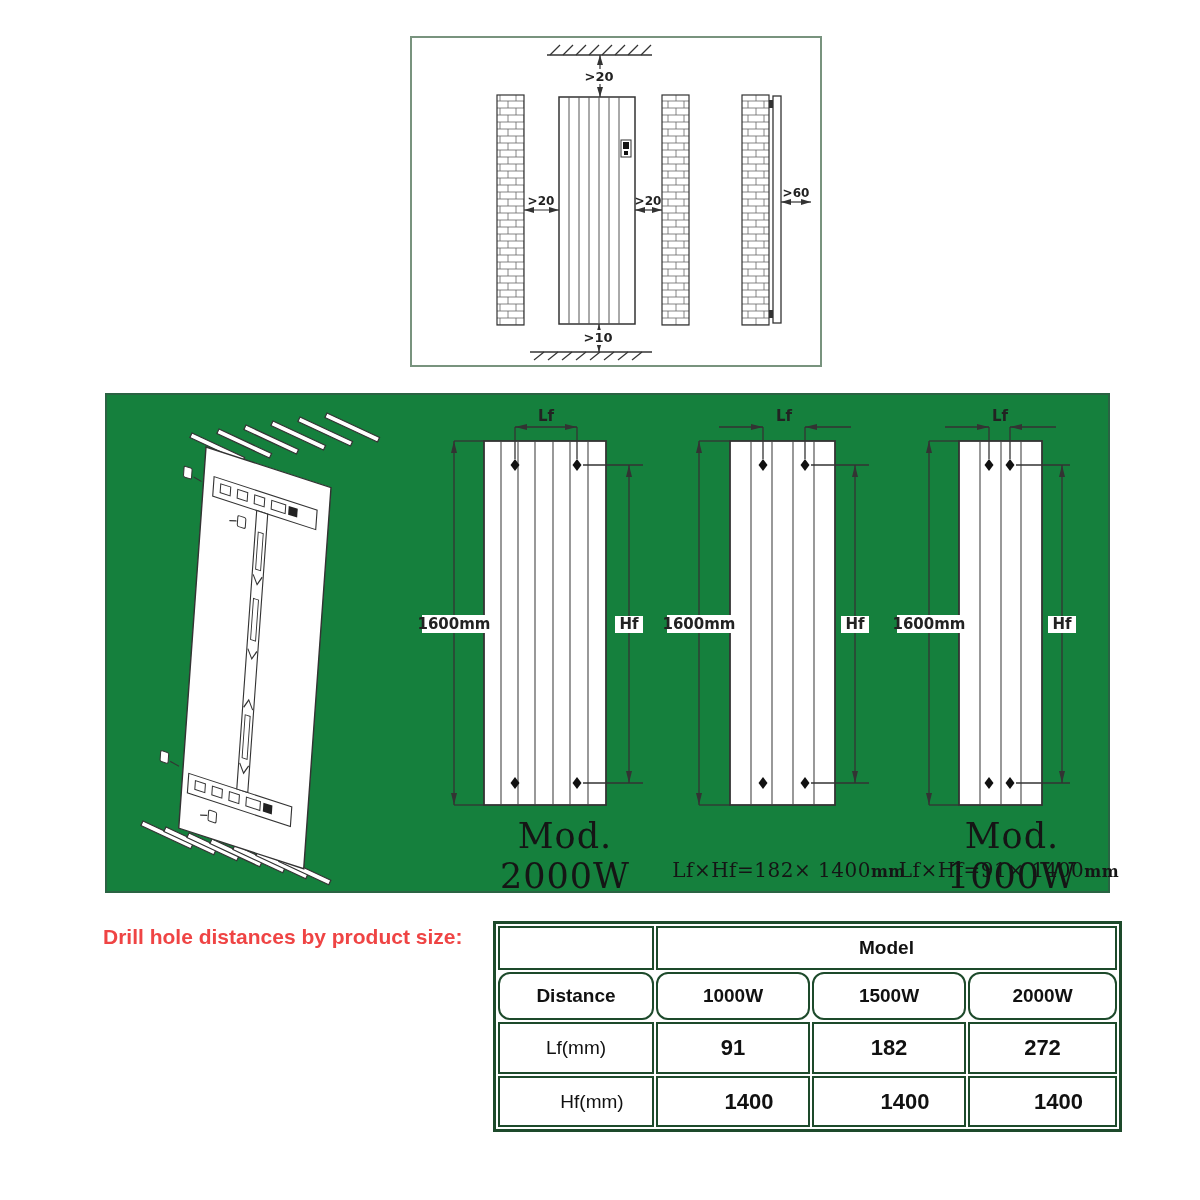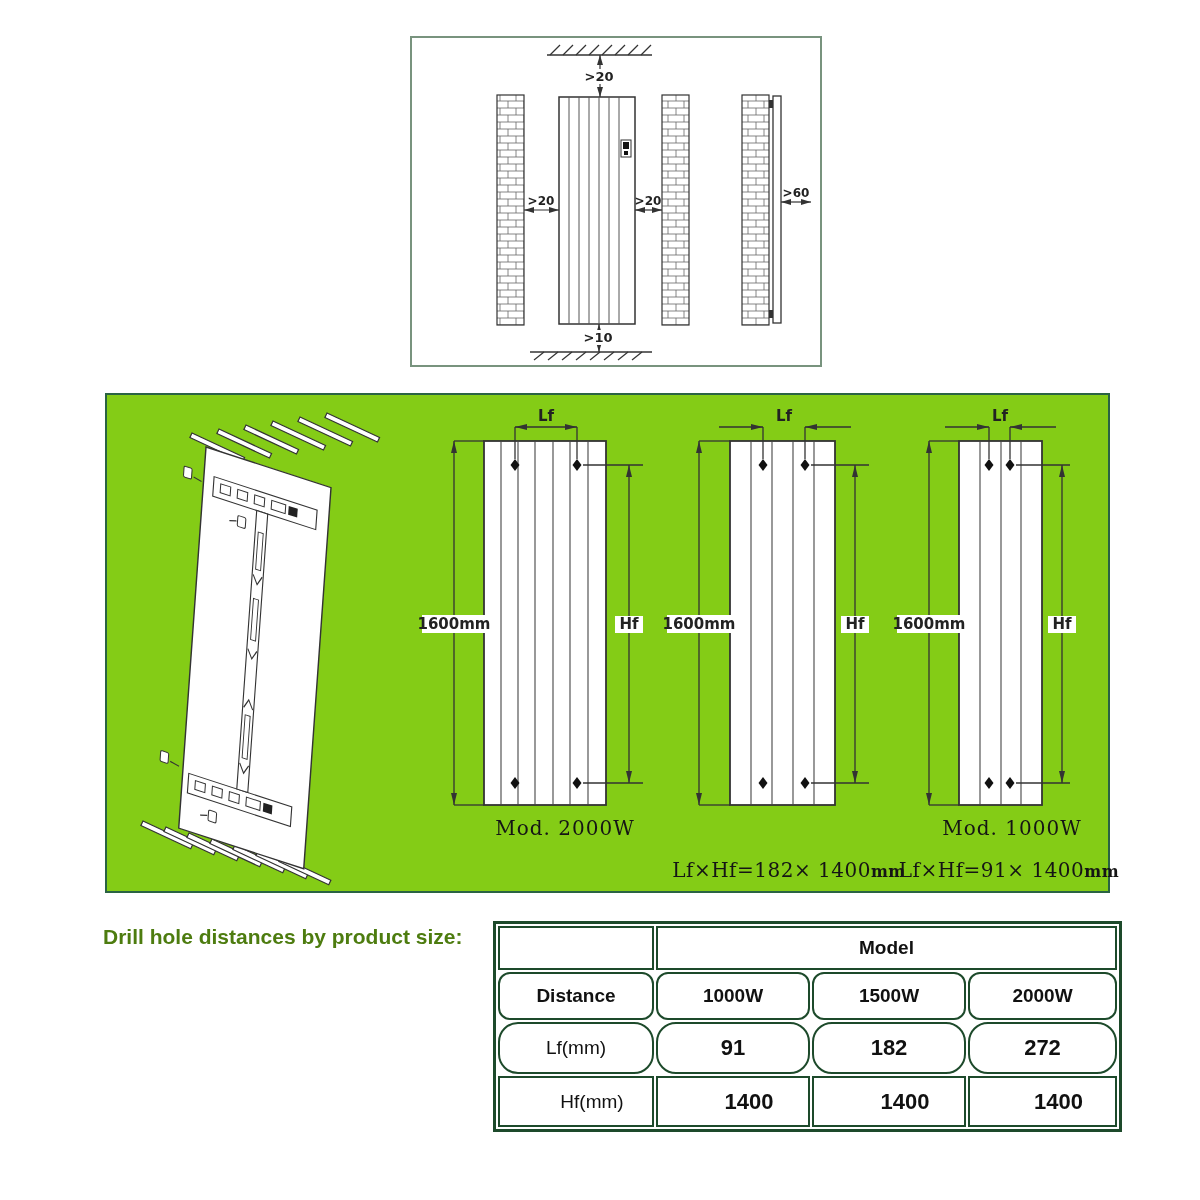--- a/index.html
+++ b/index.html
@@ -1,31 +1,31 @@
 <!DOCTYPE html>
 <html><head>
 <meta charset="utf-8">
 <style>
   html,body{margin:0;padding:0;background:#fff;}
   .canvas{position:relative;width:1200px;height:1200px;background:#ffffff;overflow:hidden;
           font-family:"Liberation Sans",sans-serif;color:#111;text-decoration:underline;}
   .box-top{position:absolute;left:410px;top:36px;width:408px;height:327px;border:2px solid #78937e;background:#fff;}
-  .box-mid{position:absolute;left:105px;top:393px;width:1001px;height:496px;border:2px solid #2a6343;background:#84cc16;}
+  .box-mid{position:absolute;left:105px;top:393px;width:1001px;height:496px;border:2px solid #2a6343;background:#15803d;}
   .box-top svg,.box-mid svg{position:absolute;left:0;top:0;}
   .dimtext{font-family:"DejaVu Sans",sans-serif;font-weight:bold;fill:#222;}
   .cap{position:absolute;text-align:center;color:#151515;}
-  .cap.name{width:220px;font-family:"DejaVu Serif",serif;font-size:20px;letter-spacing:1px;}
+  .cap.name{width:220px;font-family:"DejaVu Serif",serif;font-size:35px;letter-spacing:1px;}
   .cap.formula{width:250px;font-family:"DejaVu Serif",serif;font-size:20px;letter-spacing:0.5px;}
   .cap.formula .mm{font-size:16px;font-weight:bold;}
-  .note{position:absolute;left:103px;top:925px;font-size:21px;font-weight:bold;color:#4d7c0f;}
+  .note{position:absolute;left:103px;top:925px;font-size:21px;font-weight:bold;color:#ef4444;}
   table.drill{position:absolute;left:493px;top:921px;border-collapse:separate;border-spacing:2px;
               border:3px solid #1d4a2b;background:#fff;}
   table.drill td{border:2px solid #1d4a2b;text-align:center;vertical-align:middle;background:#fff;padding:0;}
   td.w0{width:120px;} td.w1{width:118px;} td.w2{width:118px;} td.w3{width:113px;}
-  tr.r1 td{height:40px;} tr.r2 td{height:44px;border-radius:12px;} tr.r3 td{height:48px;border-radius:20px;} tr.r4 td{height:47px;padding-left:32px;}
+  tr.r1 td{height:40px;} tr.r2 td{height:44px;border-radius:12px;} tr.r3 td{height:48px;} tr.r4 td{height:47px;padding-left:32px;}
   td.hdr{font-weight:bold;font-size:19px;}
   td.lbl{font-weight:normal;font-size:19px;}
   td.val{font-weight:bold;font-size:22px;}
 </style>
 </head>
 <body>
 
 <div class="canvas">
 
   <div class="box-top">

